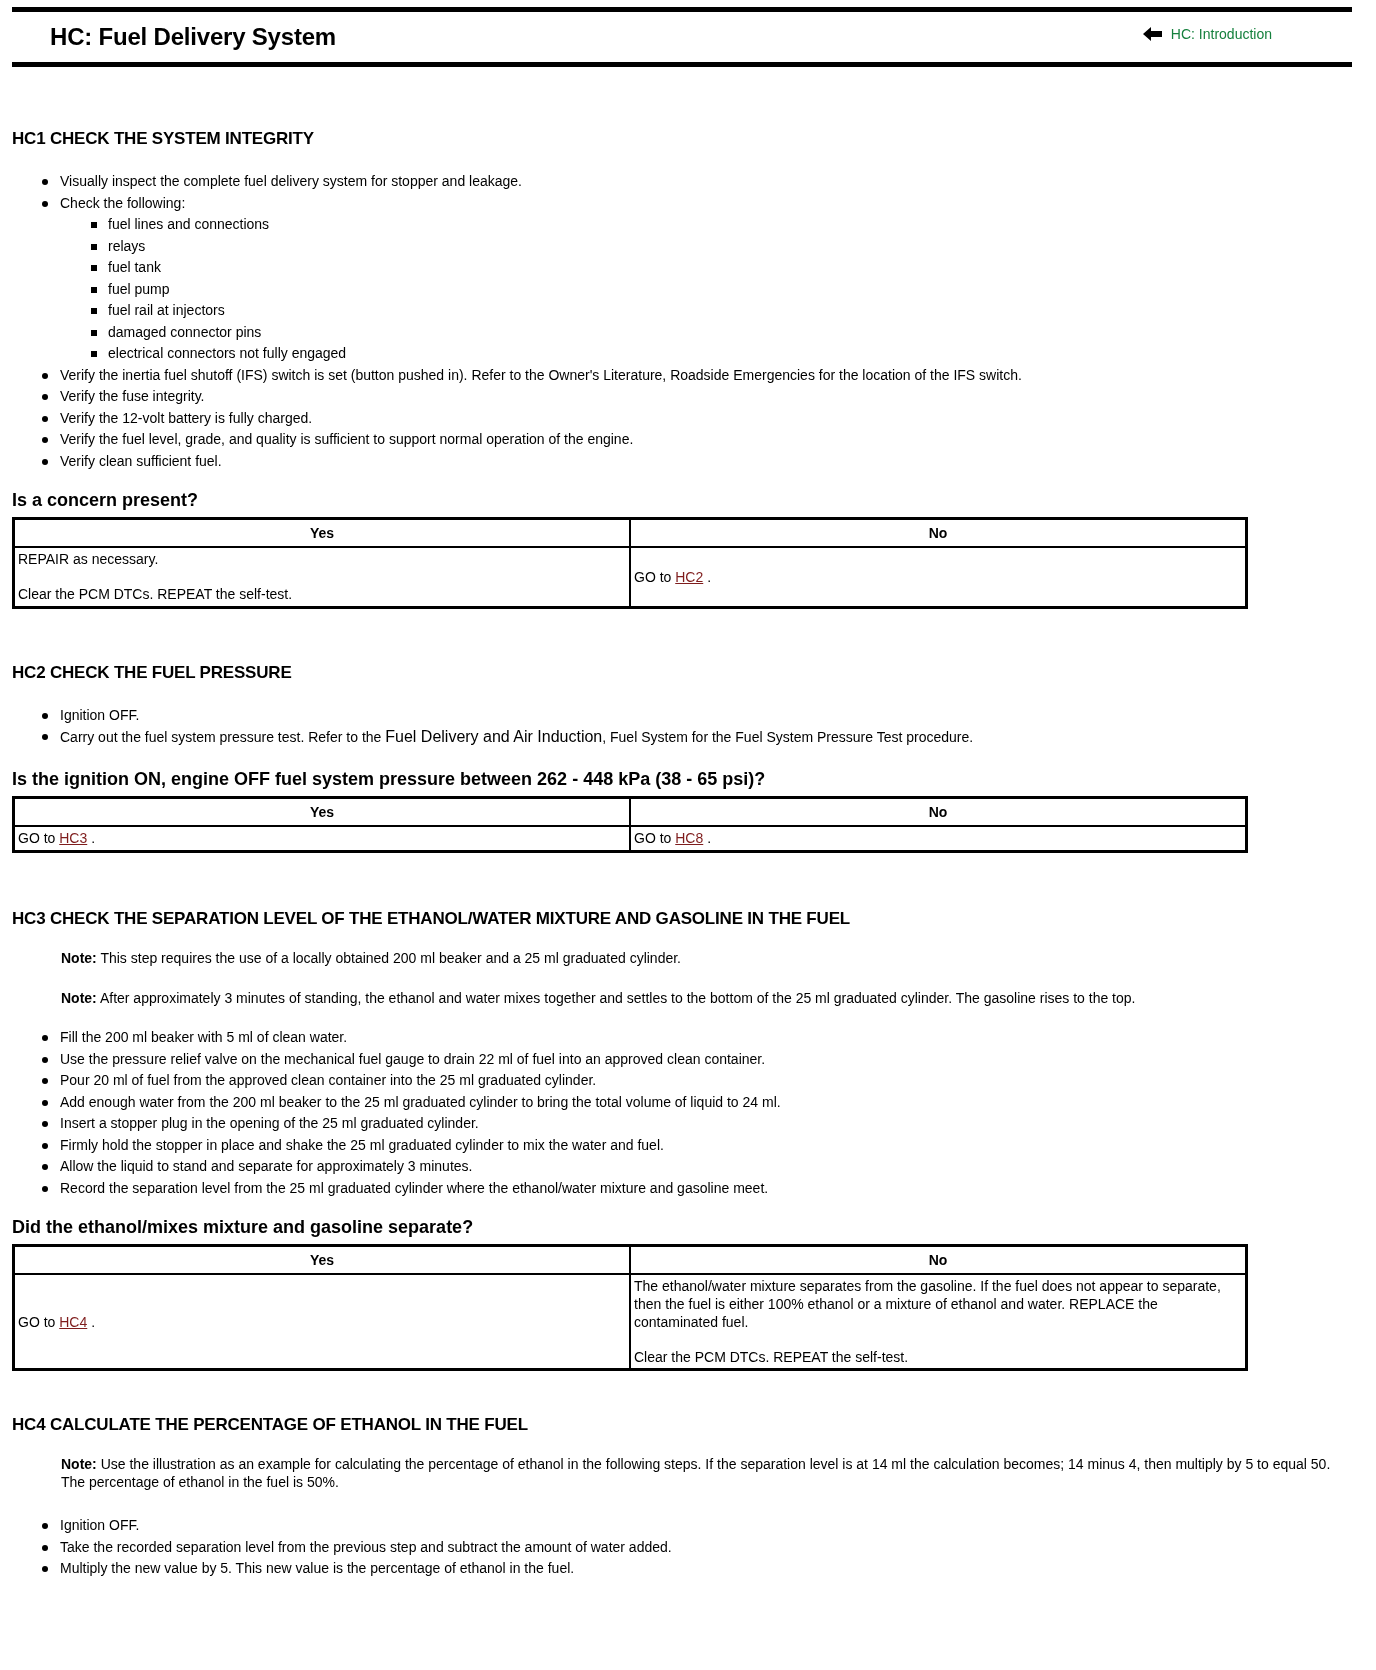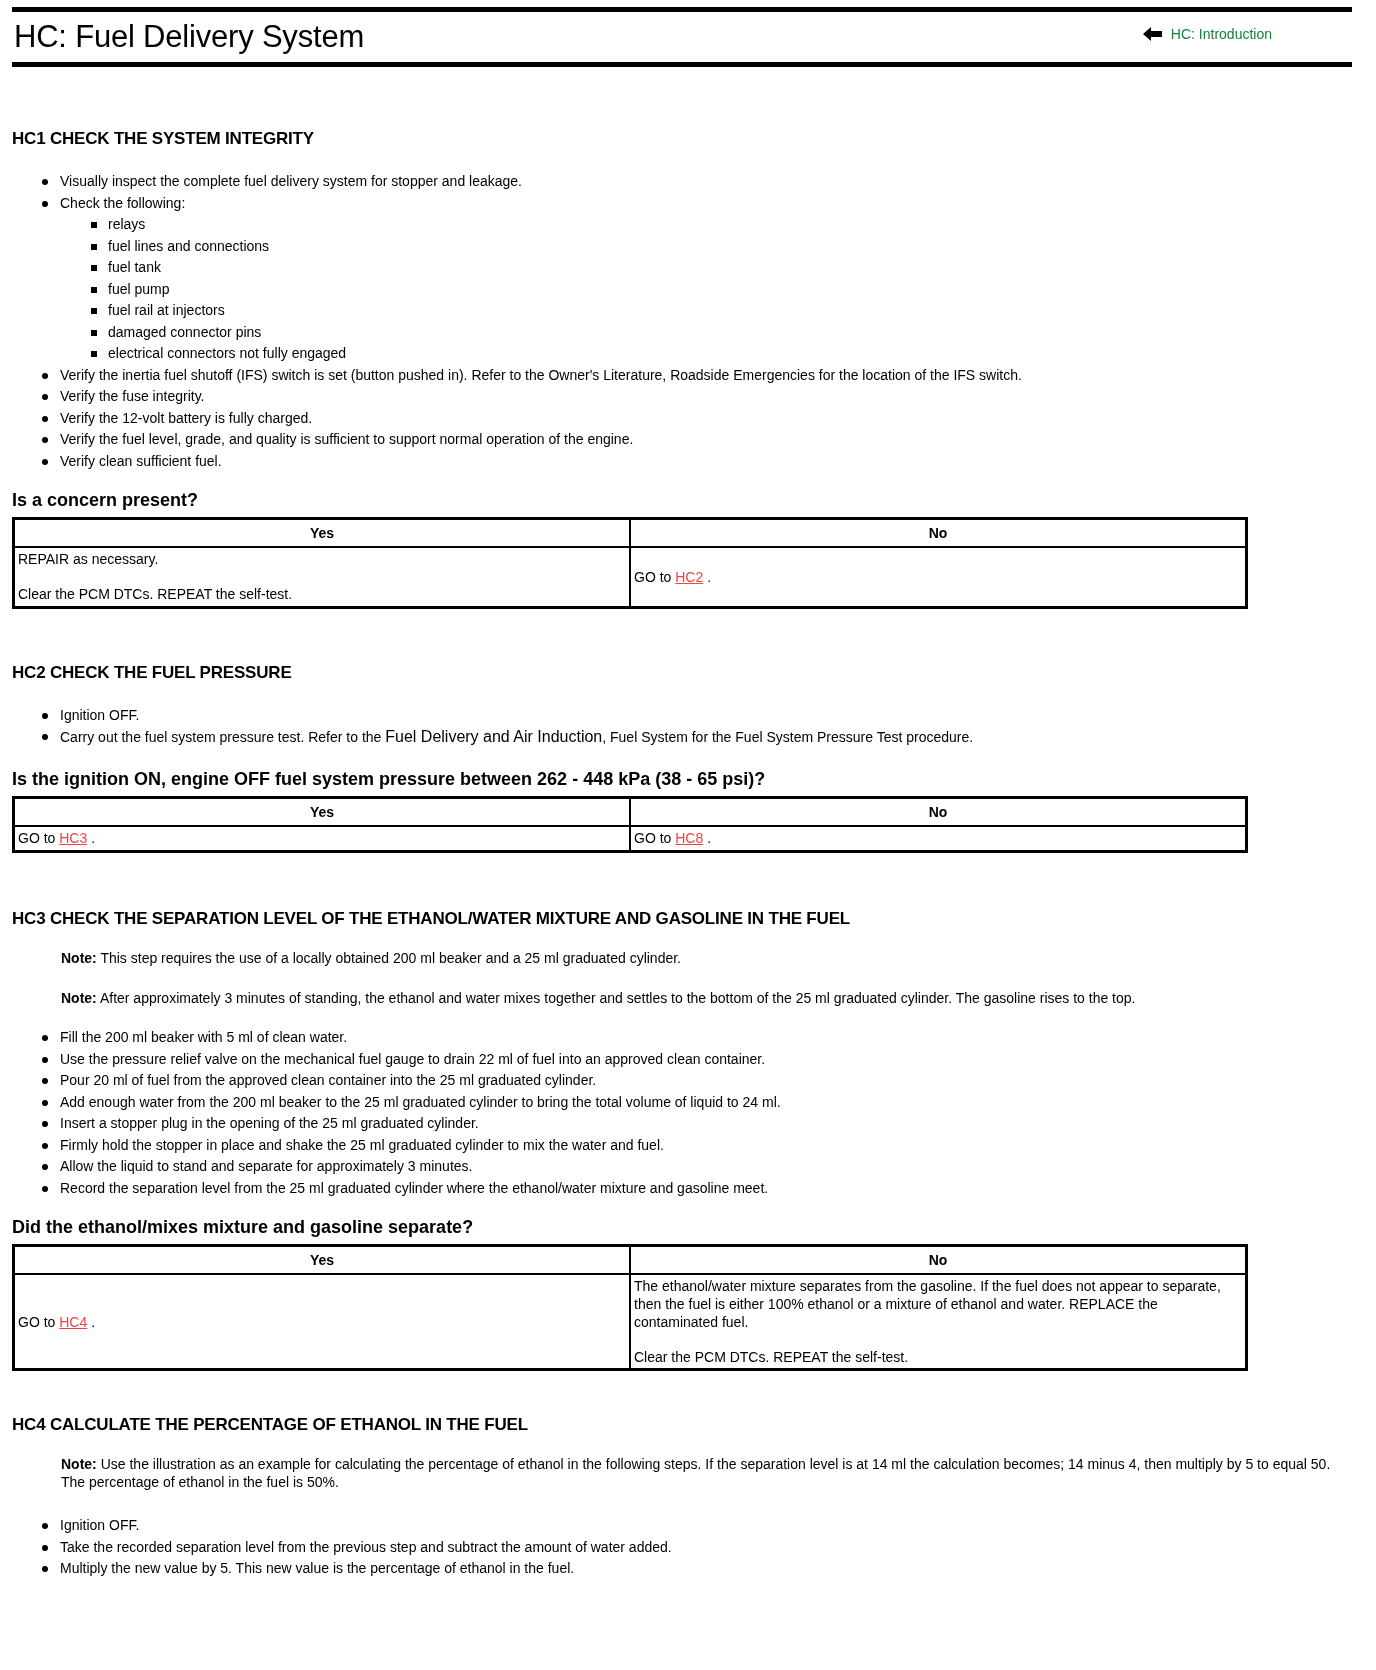--- a/index.html
+++ b/index.html
@@ -11,21 +11,21 @@
       font-size: 14px;
       position: relative;
     }
     .page { padding: 0 0 0 12px; width: 1340px; }
     .rule { height: 5px; background: #000; width: 1340px; }
     .rule.top { margin-top: 7px; }
     .header {
       display: flex; justify-content: space-between; align-items: center;
       height: 50px; width: 1340px;
     }
-    .doc-title { font-size: 31px; font-weight: normal; padding-left: 2px; letter-spacing: -0.2px; }
+    .doc-title { font-size: 24px; font-weight: bold; padding-left: 2px; letter-spacing: -0.2px; margin-left: 36px; }
     .nav-link {
       display: flex; align-items: center; font-size: 14px;
       margin-right: 80px; margin-top: -6px; cursor: pointer; color: #15803d;
     }
     .nav-link .arrow { width: 20px; height: 14px; margin-right: 8px; }
     .section { margin-top: 0; }
     .section h2 {
       font-size: 17px; font-weight: bold; margin: 0; letter-spacing: -0.2px;
     }
     ul.bullets { margin: 0; padding: 0 0 0 48px; list-style: none; }
@@ -45,21 +45,21 @@
     .question { font-weight: bold; font-size: 18px; margin: 0; }
     table.yn {
       border-collapse: collapse; width: 1236px; table-layout: fixed;
       border: 3px solid #000;
     }
     table.yn th, table.yn td {
       border: 2px solid #000; font-size: 14px; vertical-align: middle;
     }
     table.yn th { font-weight: bold; text-align: center; height: 26px; padding: 0; }
     table.yn td { text-align: left; padding: 2px 3px; line-height: 18px; }
-    .link { text-decoration: underline; color: #ef4444; cursor: pointer; }
+    .link { text-decoration: underline; color: #7f1d1d; cursor: pointer; }
     .note { padding-left: 49px; font-size: 14px; line-height: 18px; margin: 0; }
     .note b { font-weight: bold; }
     .bigger { font-size: 16px; }
   </style>
 </head>
 <body>
 
 <div class="page">
   <div class="rule top"></div>
   <div class="header">
@@ -73,22 +73,22 @@
   </div>
   <div class="rule"></div>
 
   <div class="section" style="margin-top:62px;">
     <h2>HC1 CHECK THE SYSTEM INTEGRITY</h2>
     <ul class="bullets" style="margin-top:22px;">
       <li>Visually inspect the complete fuel delivery system for stopper and leakage.</li>
       <li>
         <span>Check the following:</span>
         <ul class="squares">
+          <li>fuel lines and connections</li>
           <li>relays</li>
-          <li>fuel lines and connections</li>
           <li>fuel tank</li>
           <li>fuel pump</li>
           <li>fuel rail at injectors</li>
           <li>damaged connector pins</li>
           <li>electrical connectors not fully engaged</li>
         </ul>
       </li>
       <li>Verify the inertia fuel shutoff (IFS) switch is set (button pushed in). Refer to the Owner's Literature, Roadside Emergencies for the location of the IFS switch.</li>
       <li>Verify the fuse integrity.</li>
       <li>Verify the 12-volt battery is fully charged.</li>

